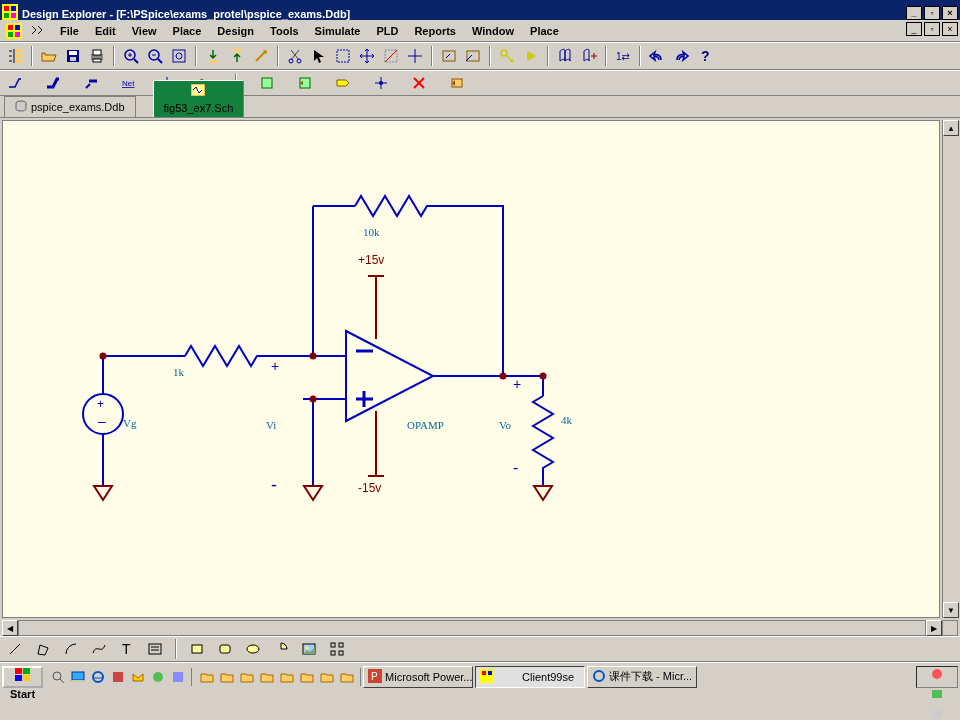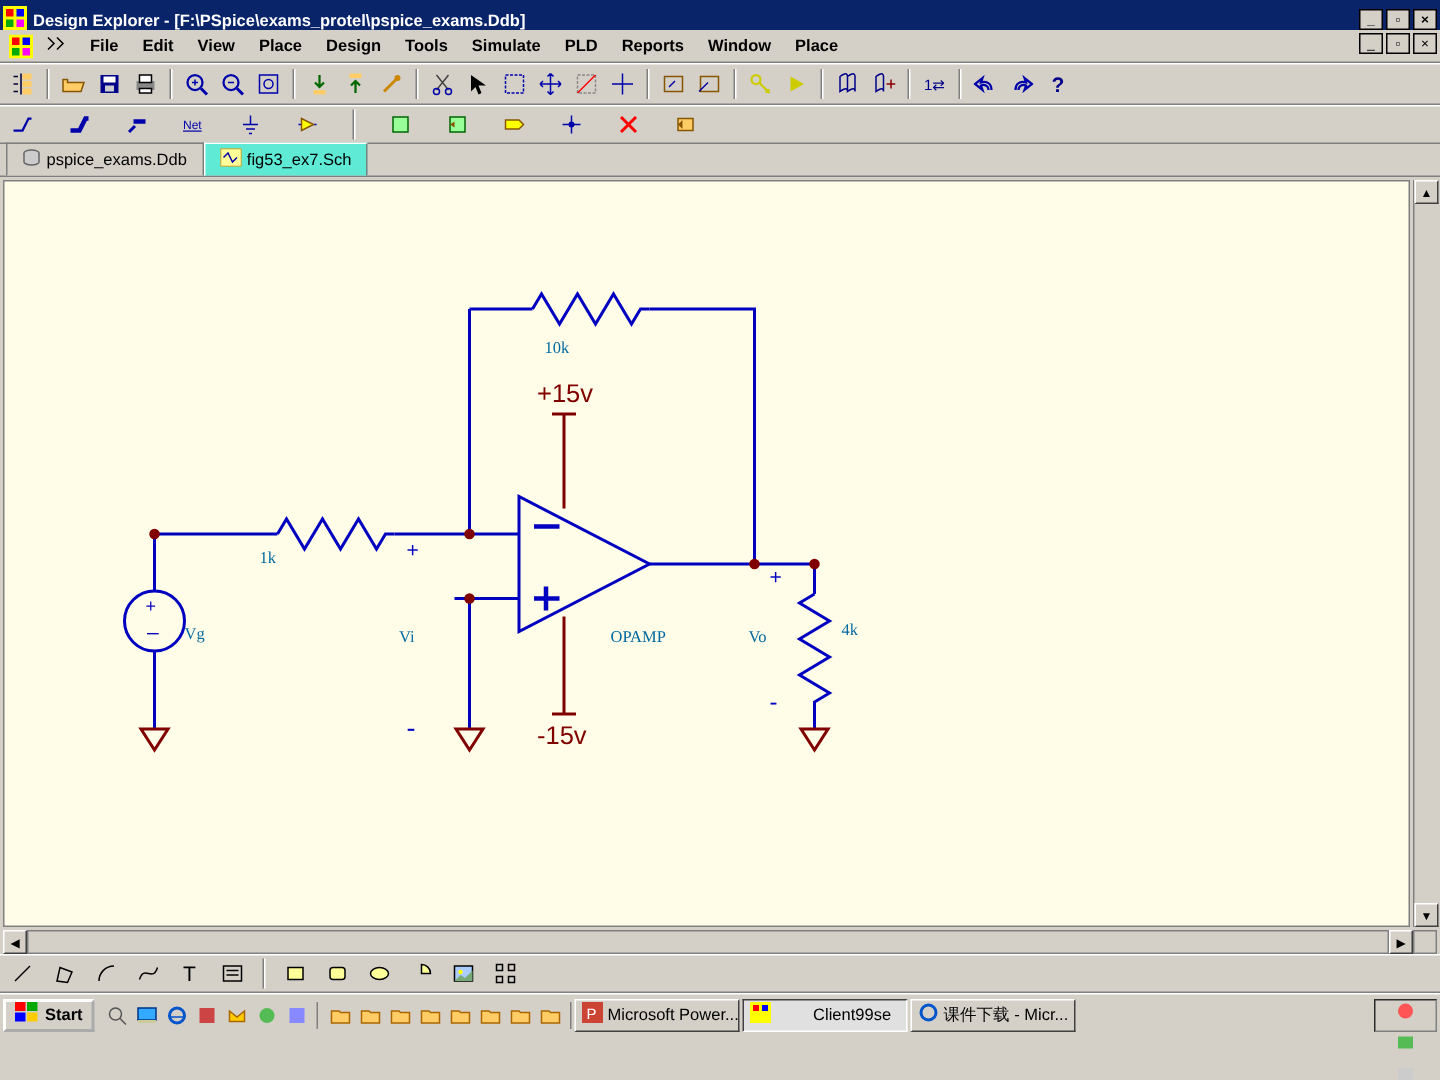--- a/index.html
+++ b/index.html
@@ -10,38 +10,38 @@
   .win-btn { width: 16px; height: 14px; background: #d4d0c8; border: 1px solid #000; margin-left: 2px; display: flex; align-items: center; justify-content: center; font-size: 9px; color: #000; cursor: default; }
   .menubar { height: 22px; background: #d4d0c8; display: flex; align-items: center; padding-left: 30px; gap: 0; border-bottom: 1px solid #808080; font-weight: bold; }
   .menubar-icon { width:16px; height:16px; position:absolute; left:6px; top:23px;}
   .menu-item-text { padding: 2px 8px; cursor: default; }
   .mdi-controls { position:absolute; right:2px; top:22px; display:flex;}
   .toolbar { height: 28px; background: #d4d0c8; display: flex; align-items: center; padding: 0 4px; gap: 2px; border-bottom: 1px solid #808080; border-top:1px solid #fff;}
   .toolbar2 { height: 26px; background: #d4d0c8; display: flex; align-items: center; padding: 0 4px; gap: 16px; border-bottom: 1px solid #808080; border-top:1px solid #fff;}
   .tb-btn { width: 22px; height: 22px; display: flex; align-items:center; justify-content:center; cursor: default; }
   .tb-sep { width: 2px; height: 20px; border-left: 1px solid #808080; border-right: 1px solid #fff; margin: 0 3px; }
   .tabrow { height: 22px; background: #d4d0c8; display: flex; align-items: flex-end; padding: 0 4px; border-bottom: 1px solid #808080; }
-  .tab { padding: 3px 10px; border: 1px solid #808080; border-bottom: none; background: #d4d0c8; margin-right: 0; font-size: 11px; display:flex; align-items:center; gap:4px;}
-  .tab.active { background: #5eead4; border-top:1px solid #fff; border-left:1px solid #fff; }
+  .tab { padding: 3px 10px; border: 1px solid #808080; border-bottom: none; background: #d4d0c8; margin-right: 17px; font-size: 11px; display:flex; align-items:center; gap:4px;}
+  .tab.active { background: #15803d; border-top:1px solid #fff; border-left:1px solid #fff;flex-direction:column; }
   .canvas-area { position: relative; height: 502px; display:flex; }
   .canvas { position: relative; flex:1; background: #fffde8; border: 1px solid #808080; margin: 2px; overflow:hidden;}
   .vscroll { width: 16px; background:#d4d0c8; border-left:1px solid #808080; margin:2px 2px 2px 0; position:relative;}
   .hscroll-wrap { height:16px; display:flex; margin:0 2px 0 2px;}
   .hscroll { height:16px; flex:1; background:#d4d0c8; border:1px solid #808080;}
   .scroll-btn { width:16px; height:16px; background:#d4d0c8; border:1px solid #fff; border-right-color:#404040; border-bottom-color:#404040; display:flex; align-items:center; justify-content:center; font-size:8px;}
   .bottom-toolbar { height: 26px; background: #d4d0c8; display: flex; align-items: center; padding: 0 4px; gap: 6px; border-top:1px solid #fff; border-bottom:1px solid #808080;}
   .taskbar { height: 28px; background: #d4d0c8; display: flex; align-items: center; padding: 0 2px; gap: 2px; border-top: 1px solid #fff;}
-  .start-btn { height: 22px; padding: 0 6px; background: #d4d0c8; border: 2px outset #fff; display:flex; align-items:center; gap:4px; font-weight:bold; font-size:11px;}
+  .start-btn { height: 22px; padding: 0 6px; background: #d4d0c8; border: 2px outset #fff; display:flex; align-items:center; gap:4px; font-weight:bold; font-size:11px;flex-direction:column;}
   .task-btn { height: 22px; flex: 0 0 auto; width: 110px; padding: 0 4px; background: #d4d0c8; border: 1px solid #fff; border-right-color:#404040; border-bottom-color:#404040; font-size:11px; display:flex; align-items:center; gap:3px; overflow:hidden; white-space:nowrap;}
   .task-btn.pressed { border: 1px solid #404040; border-right-color:#fff; border-bottom-color:#fff; background:#e0e0e0;gap:28px;}
   .tray { height: 22px; padding: 0 6px; border: 1px inset #808080; display:flex; align-items:center; gap:4px; font-size:11px; margin-left:auto;flex-direction:column;}
   .ql { display:flex; gap:2px; padding:0 4px; border-right:1px solid #808080;}
   .ql .tb-btn { width:18px; height:18px;}
   .comp-label { position:absolute; color:#0369a1; font-size:11px; font-family: Liberation Serif, serif;}
-  .dred { position:absolute; color:#800000; font-size:17px; font-family: Arial;}
+  .dred { position:absolute; color:#800000; font-size:12px; font-family: Arial;}
   .node { position:absolute; width:7px; height:7px; border-radius:50%; background:#800000; transform:translate(-50%,-50%);}
   svg.sch { position:absolute; top:0; left:0; pointer-events:none;}
 </style>
 </head>
 <body>
 
 <div class="titlebar">
   <span class="titlebar-icon">
     <svg width="16" height="16">
         <rect width="16" height="16" fill="#ff0"></rect>

